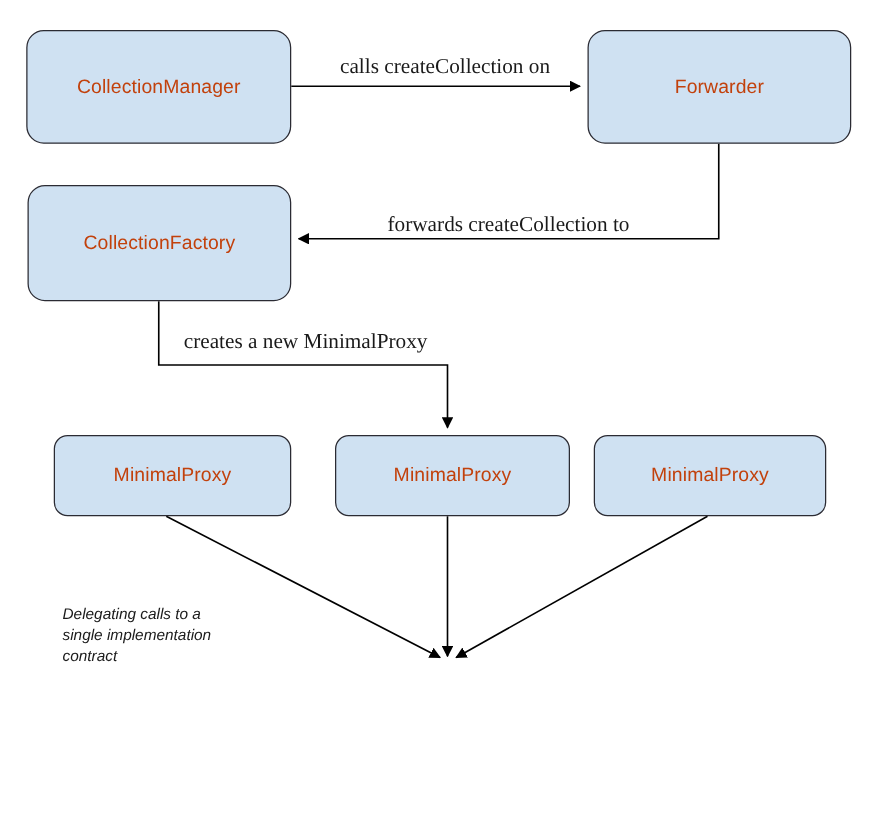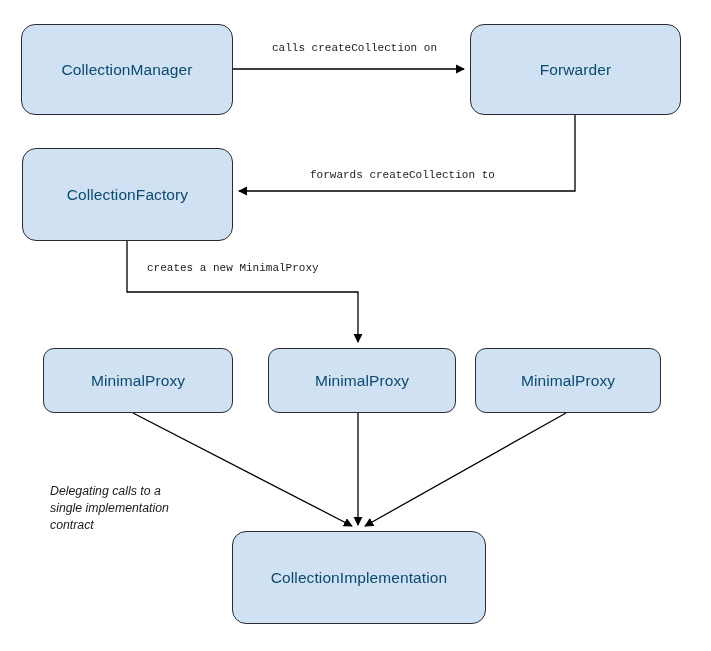--- a/index.html
+++ b/index.html
@@ -29,36 +29,36 @@
   .node {
     position: absolute;
     box-sizing: border-box;
     background: #cfe1f2;
     border: 1.3px solid #2b2b33;
     border-radius: 14px;
     display: flex;
     align-items: center;
     justify-content: center;
     text-align: left;
-    color: #0c4a6e;
+    color: #c2410c;
     font-size: 15.5px;
     font-family: "Liberation Sans", sans-serif;
     letter-spacing: 0.1px;
     z-index: 2;
   }
   .node-label {
     display: block;
     line-height: 1.15;
     padding: 0 8px;
   }
   .edge-label {
     position: absolute;
     color: #1a1a1a;
-    font-size: 11px;
-    font-family: Liberation Mono, monospace;
+    font-size: 17px;
+    font-family: Liberation Serif, serif;
     white-space: nowrap;
     line-height: 1.38;
     z-index: 3;
   }
   .note-label {
     position: absolute;
     color: #1a1a1a;
     font-size: 12.3px;
     font-family: "Liberation Sans", sans-serif;
     line-height: 1.38;
@@ -124,23 +124,20 @@
   </div>
 
   <div class="node" id="node-minimal-proxy-2">
     <span class="node-label">MinimalProxy</span>
   </div>
 
   <div class="node" id="node-minimal-proxy-3">
     <span class="node-label">MinimalProxy</span>
   </div>
 
-  <div class="node" id="node-collection-impl">
-    <span class="node-label">CollectionImplementation</span>
-  </div>
 
   <div class="edge-label" id="label-calls-create">calls createCollection on</div>
 
   <div class="edge-label" id="label-creates-new-proxy">creates a new MinimalProxy</div>
 
   <div class="edge-label" id="label-forwards-create">forwards createCollection to</div>
 
   <div class="note-label" id="note-delegating">Delegating calls to a
 single implementation
 contract</div>

